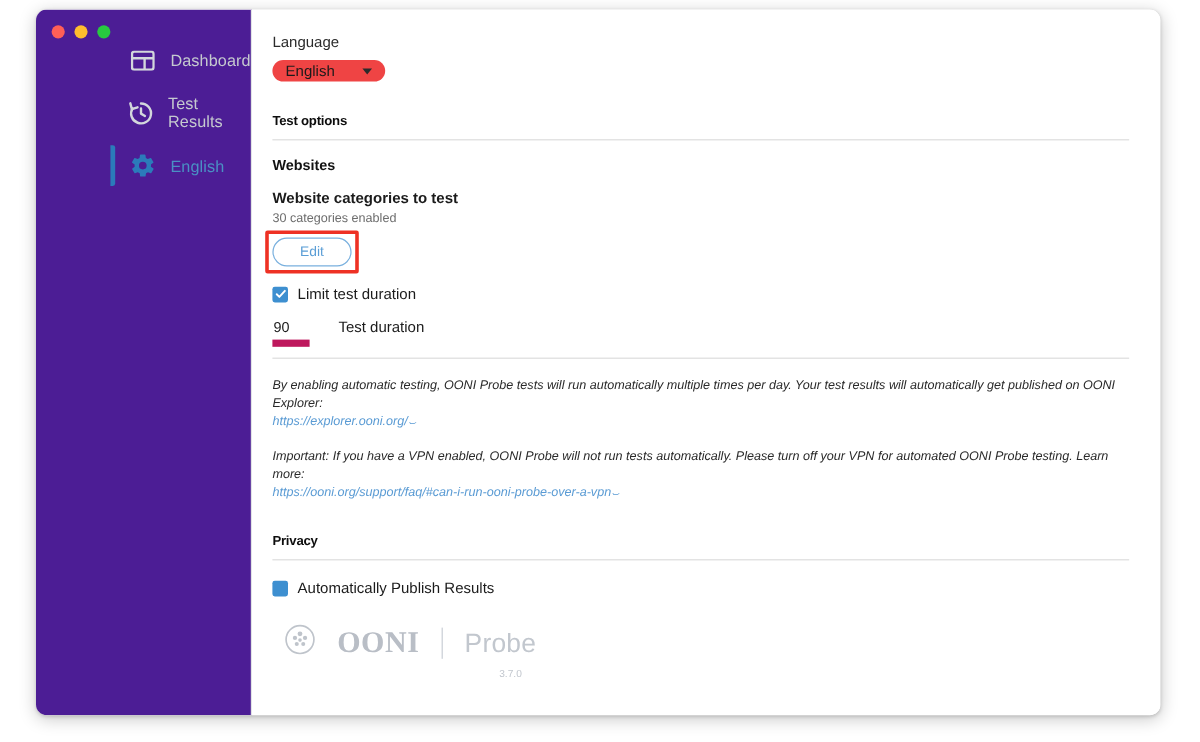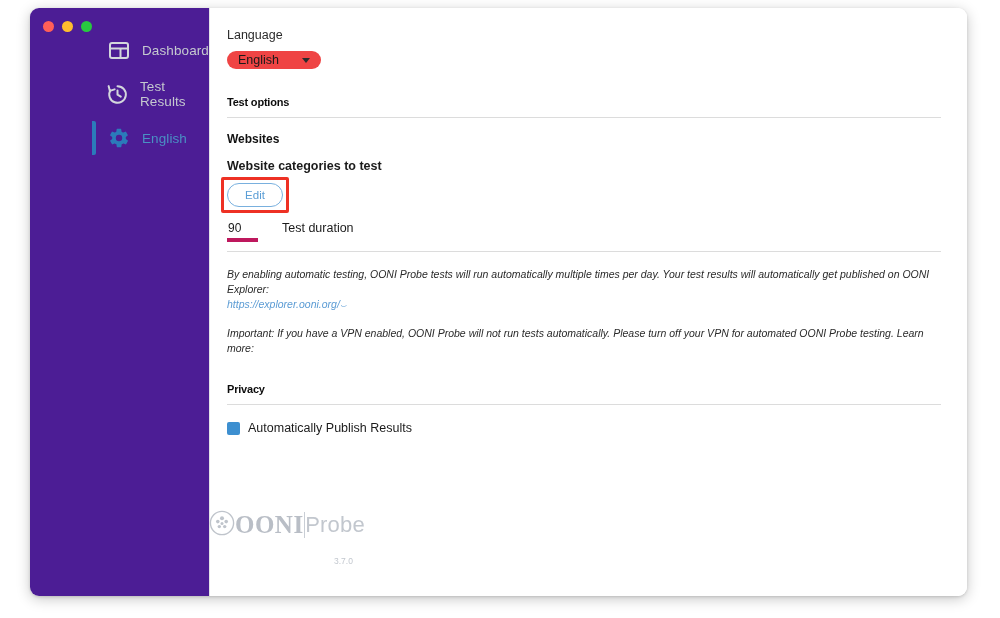--- a/index.html
+++ b/index.html
@@ -94,21 +94,22 @@
   .logo-area {
     margin-top: auto;
     padding: 0 0 30px 0;
     display: flex;
     flex-direction: column;
     align-items: center;
   }
   .logo-row {
     display: flex;
     align-items: center;
-    gap: 0;
+    gap: 18px;
+    margin-left: 28px;
   }
   .logo-ooni {
     font-family: "Liberation Serif", serif;
     font-size: 25px;
     font-weight: bold;
     color: #b9bec6;
     letter-spacing: 0.5px;
   }
   .logo-sep {
     width: 1.5px;
@@ -119,21 +120,21 @@
     font-size: 22px;
     color: #c2c7ce;
     letter-spacing: 0.2px;
     text-align: right;
   }
   .logo-version {
     font-size: 8.5px;
     color: #c2c7ce;
     align-self: flex-end;
     margin-right: 12px;
-    margin-top: 16px;
+    margin-top: 5px;
   }
 
   
   .main {
     flex: 1;
     display: flex;
     flex-direction: row;
     background: #ffffff;
     overflow: hidden;
   }
@@ -224,21 +225,21 @@
     right: -6px;
     bottom: -6px;
     border: 3px solid #ee3124;
     border-radius: 2px;
     pointer-events: none;
   }
   .edit-btn {
     display: inline-flex;
     align-items: center;
     justify-content: center;
-    width: 56px;
+    width: 66px;
     height: 24px;
     border: 1.3px solid #79b0de;
     border-radius: 14px;
     background: #ffffff;
     color: #5b9ed6;
     font-size: 11.5px;
     font-family: "Liberation Sans", sans-serif;
     cursor: pointer;
     box-sizing: border-box;
   }
@@ -267,21 +268,21 @@
   }
 
   .duration-row {
     display: flex;
     align-items: baseline;
     margin-top: 14px;
   }
   .num-input {
     width: 30px;
     border: none;
-    border-bottom: 4px solid #be185d;
+    border-bottom: 6px solid #be185d;
     background: transparent;
     font-size: 12px;
     color: #1b1b1b;
     font-family: "Liberation Sans", sans-serif;
     padding: 0 0 3px 1px;
     outline: none;
   }
   .duration-label {
     font-size: 12.5px;
     color: #1b1b1b;
@@ -393,43 +394,53 @@
         <span>English</span>
         <span class="caret"></span>
       </div>
 
       
       <div class="section-title">Test options</div>
       <div class="divider"></div>
 
       <div class="sub-head">Websites</div>
       <div class="sub-text">Website categories to test</div>
+      <div class="sub-note">30 categories enabled</div>
 
       <div class="edit-wrap">
         <div class="annot-box"></div>
         <button class="edit-btn">Edit</button>
       </div>
 
+      <div class="check-row">
+        <span class="checkbox">
+          <svg width="10" height="10" viewBox="0 0 10 10">
+              <polyline points="1.6,5.2 3.8,7.4 8.4,2.4" fill="none" stroke="#ffffff" stroke-width="1.6" stroke-linecap="round" stroke-linejoin="round"></polyline>
+            </svg>
+        </span>
+        <span class="check-label">Limit test duration</span>
+      </div>
 
       <div class="duration-row">
         <input class="num-input" type="text" value="90" style="">
         <span class="duration-label">Test duration</span>
       </div>
 
       
       <div class="divider"></div>
 
 
       <div class="para">
         <span>By enabling automatic testing, OONI Probe tests will run automatically multiple times per day. Your test results will automatically get published on OONI Explorer:</span><br>
         <a class="link"><span>https://explorer.ooni.org/</span><span class="ext-icon">⏡</span></a>
       </div>
 
       <div class="para second">
         <span>Important: If you have a VPN enabled, OONI Probe will not run tests automatically. Please turn off your VPN for automated OONI Probe testing. Learn more:</span><br>
+        <a class="link"><span>https://ooni.org/support/faq/#can-i-run-ooni-probe-over-a-vpn</span><span class="ext-icon">⏡</span></a>
       </div>
 
       
       <div class="section-title">Privacy</div>
       <div class="divider"></div>
 
       <div class="check-row">
         <span class="checkbox">
           
         </span>

